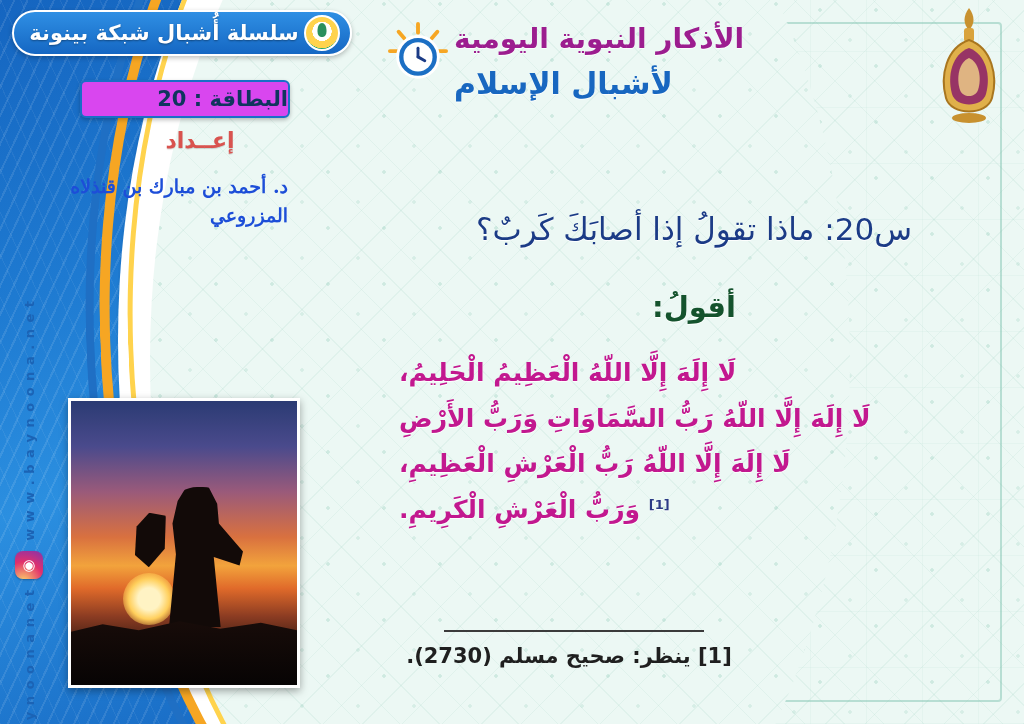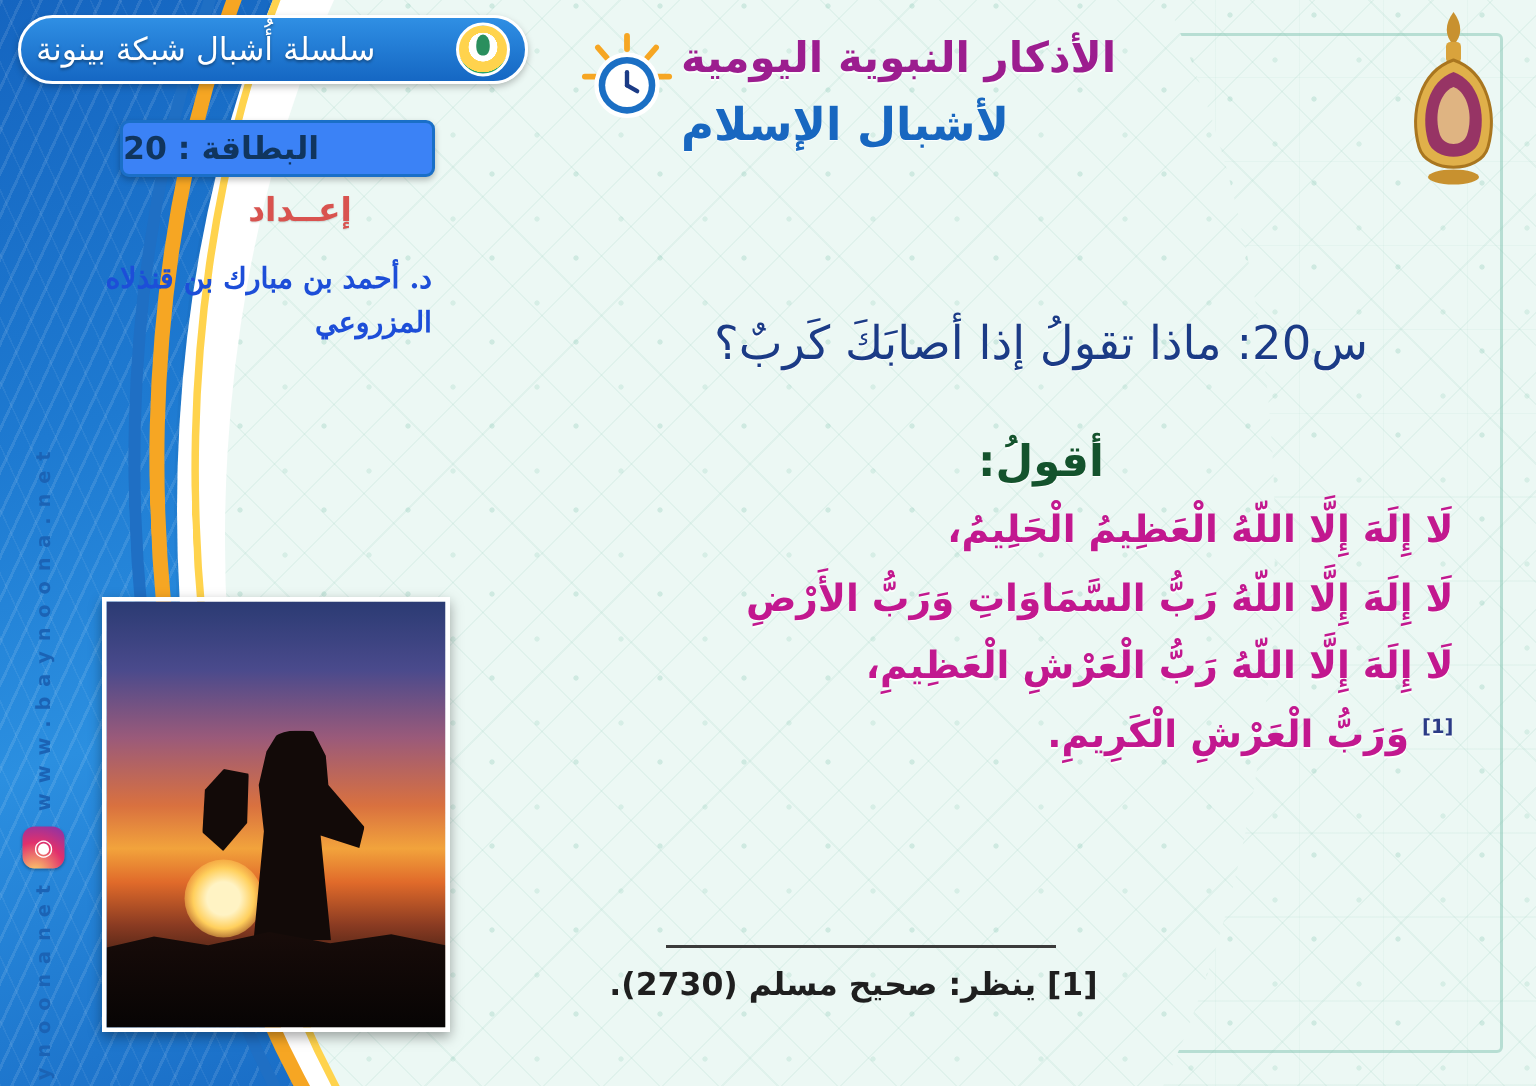--- a/index.html
+++ b/index.html
@@ -179,35 +179,35 @@
   .series-badge .logo::after {
     content: "";
     position: absolute; left: 50%; top: 6px;
     transform: translateX(-50%);
     width: 9px; height: 14px;
     border-radius: 50% 50% 40% 40%;
     background: #2a8f5e;
   }
   .series-badge .txt {
     flex: 1 1 auto;
-    text-align: left;
+    text-align: center;
     color: #ffffff;
     font-size: 21px;
-    font-weight: normal;
+    font-weight: bold;
     text-shadow: 0 1px 2px rgba(0,0,0,0.35);
   }
 
   .card-number {
     position: absolute;
     left: 80px; top: 80px;
     width: 210px; height: 38px;
-    background: #3b82f6;
+    background: #d946ef;
     border: 2px solid #1a6fc7;
     border-radius: 6px;
-    display: flex; align-items: center; justify-content: flex-end;
+    display: flex; align-items: center; justify-content: flex-start;
     direction: rtl;
     box-shadow: 0 2px 4px rgba(0,0,0,0.25);
   }
   .card-number span {
     color: #10355e;
     font-size: 21px;
     font-weight: bold;
   }
 
   .prep-label {
@@ -330,23 +330,23 @@
     width: 540px;
     text-align: center;
     direction: rtl;
     font-size: 29px;
     font-weight: bold;
     color: #14532d;
     text-shadow: 0 1px 0 rgba(255,255,255,0.9);
   }
   .dhikr {
     position: absolute;
-    right: 55px; top: 330px;
+    right: 55px; top: 350px;
     width: 570px;
-    text-align: right;
+    text-align: left;
     direction: rtl;
     color: #c2188f;
     font-size: 25px;
     font-weight: bold;
     line-height: 1.82;
     text-shadow: 0 1px 0 rgba(255,255,255,0.9);
     font-family: "DejaVu Sans", sans-serif;
   }
   .dhikr .sup {
     font-size: 13px;

